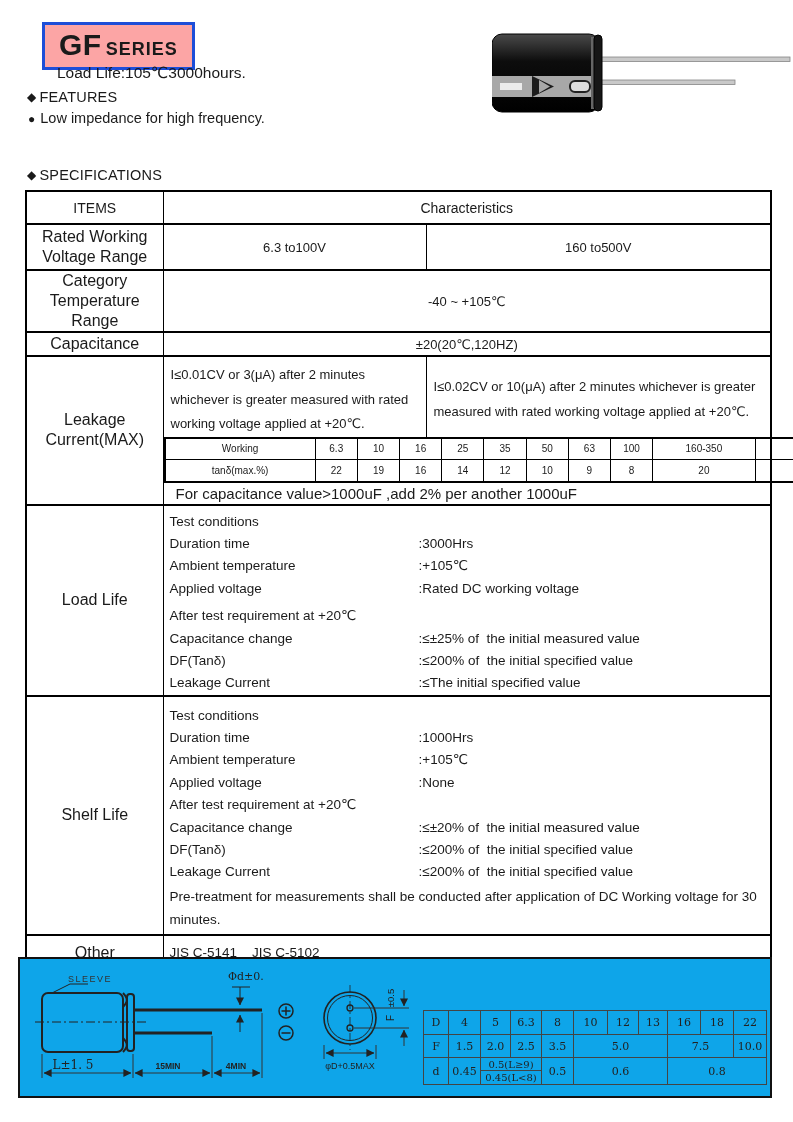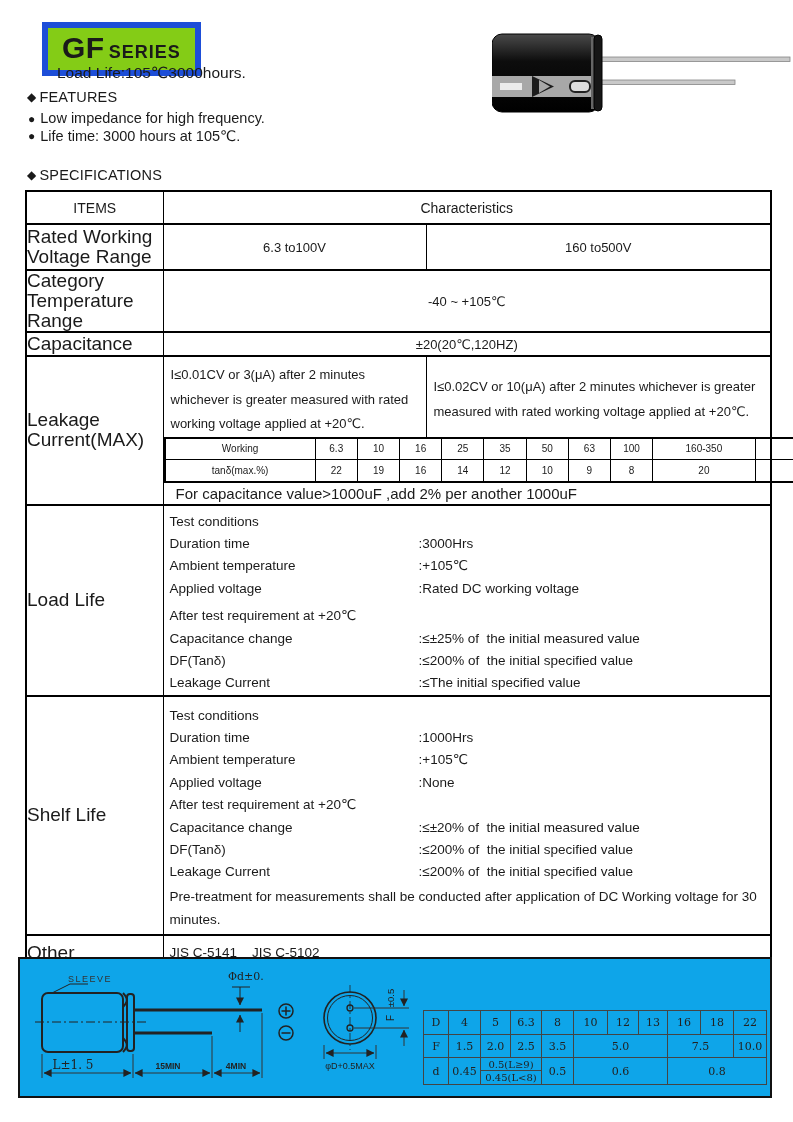--- a/index.html
+++ b/index.html
@@ -3,39 +3,39 @@
 <meta charset="utf-8">
 <style>
   * { margin:0; padding:0; box-sizing:border-box; }
   html,body { background:#fff; }
   .page {
     position:relative; width:793px; height:1122px; background:#fff;
     font-family:"Liberation Sans","DejaVu Sans",sans-serif; color:#1a1a1a;
     overflow:hidden;
   }
   
-  .title-box{ position:absolute; left:42px; top:22px; border:6px solid #1d4ed8;
-    padding:3px 14px 5px 14px; background:#84cc16; white-space:nowrap;}
+  .title-box{ position:absolute; left:42px; top:22px; border:3px solid #1d4ed8;
+    padding:3px 14px 5px 14px; background:#fca5a5; white-space:nowrap;}
   .t-main{ font-size:30px; font-weight:800; letter-spacing:0.5px;}
   .t-sub{ font-size:18px; font-weight:800; letter-spacing:1px; margin-left:4px;}
   .subtitle{ position:absolute; left:57px; top:64px; font-size:15.5px;}
   .sec-heading{ position:absolute; font-size:14.5px; letter-spacing:0.2px;}
   .sec-heading .dia{ font-size:12px; margin-right:3px; vertical-align:1px;}
   #features-heading{ left:27px; top:89px;}
   #specs-heading{ left:27px; top:167px;}
   .features{ position:absolute; left:28px; top:110px; list-style:none;}
   .features li{ font-size:14.5px; line-height:17.3px; white-space:nowrap;}
   .features .bul{ font-size:12px; margin-right:5px; vertical-align:0.5px;}
   
   table.spec{ position:absolute; left:25px; top:190px; width:745px;
     border-collapse:collapse; table-layout:fixed; border:2px solid #000;
     font-size:13px; }
   table.spec td{ border:1px solid #000; vertical-align:middle; }
   td.c{ text-align:center; }
-  td.items{ font-size:19px; line-height:20px;}
+  td.items{ text-align:center; font-size:16px; line-height:20px;}
   .bb2{ border-bottom-width:2px !important; }
   .nb-b{ border-bottom:none !important; }
   .nb-t{ border-top:none !important; }
   tr.hrow td{ height:33px; font-size:14px; text-align:center; border-bottom-width:2px;}
   tr.r-volt td{ height:46px; }
   tr.r-temp td{ height:46px; }
   tr.r-cap td{ height:24px; }
   td.leak{ vertical-align:top; padding:6px 7px 0 7px; line-height:24.5px; height:80px;}
   td.tand-holder{ padding:0; vertical-align:top; height:46px;}
   table.tand{ border-collapse:collapse; table-layout:fixed; width:706px;
@@ -104,21 +104,20 @@
   <div class="title-box">
     <span class="t-main">GF</span><span class="t-sub">SERIES</span>
   </div>
   <div class="subtitle">Load Life:105℃3000hours.</div>
 
   <div class="sec-heading" id="features-heading">
     <span class="dia">◆</span><span>FEATURES</span>
   </div>
   <ul class="features">
     <li><span class="bul">●</span><span>Low impedance for high frequency.</span></li>
-    <li><span class="bul">●</span><span>Life time: 3000 hours at 105℃.</span></li>
   </ul>
   <div class="sec-heading" id="specs-heading">
     <span class="dia">◆</span><span>SPECIFICATIONS</span>
   </div>
 
   <table class="spec">
     <colgroup>
         <col style="width:137px">
         <col style="width:263px">
         <col style="width:345px">

